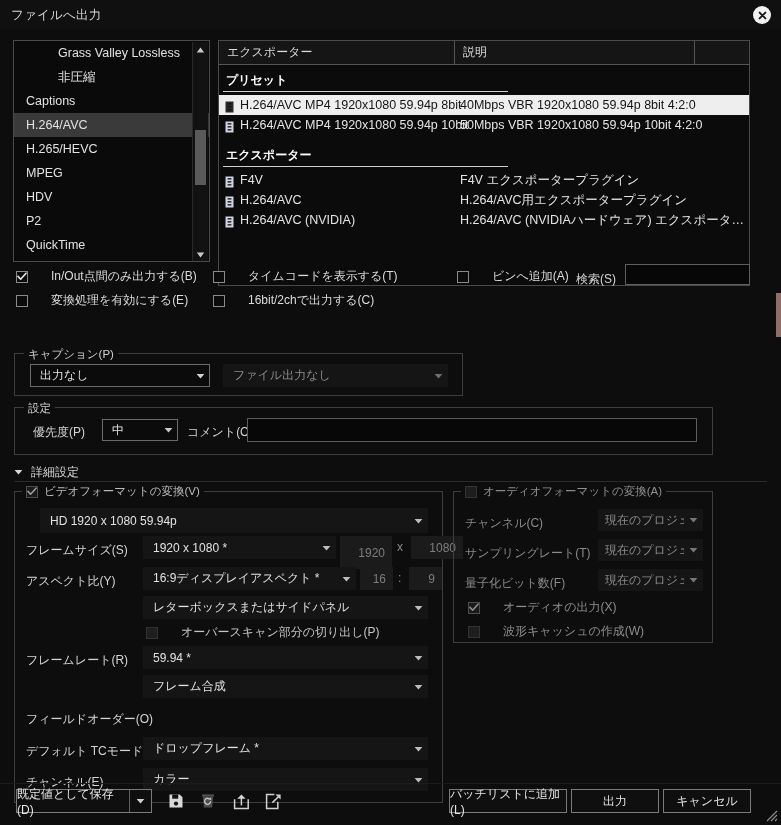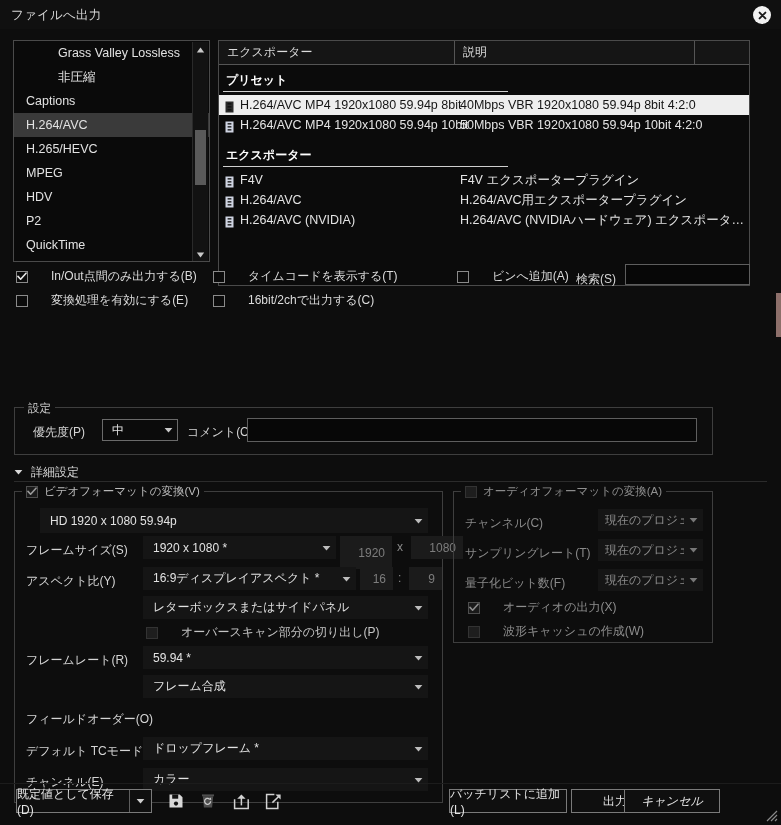--- a/index.html
+++ b/index.html
@@ -230,20 +230,39 @@
     </div>
 
     <div class="cb" style="left:457px;top:239px;">
       <span class="box"></span>
       <span class="lbl">ビンへ追加(A)</span>
     </div>
 
     <div class="fieldlabel" style="left:576px;top:242px;">検索(S)</div>
     <input class="txt" style="left: 625px; top: 235px; width: 125px; height: 21px;" placeholder="">
 
+    <div class="gbox" style="left:14px;top:324px;width:449px;height:43px;">
+      <span class="cap">キャプション(P)</span>
+      <div class="combo outlined" style="left:15px;top:10px;width:180px;height:23px;">
+        <span class="val">出力なし</span>
+        <span class="car">
+          <svg width="9" height="6" viewBox="0 0 9 6">
+              <path d="M0.6 1 L8.4 1 L4.5 5.4 Z" fill="#d0d0d0"></path>
+            </svg>
+        </span>
+      </div>
+      <div class="combo dim" style="left:208px;top:10px;width:225px;height:23px;">
+        <span class="val">ファイル出力なし</span>
+        <span class="car">
+          <svg width="9" height="6" viewBox="0 0 9 6">
+              <path d="M0.6 1 L8.4 1 L4.5 5.4 Z" fill="#6f6f6f"></path>
+            </svg>
+        </span>
+      </div>
+    </div>
 
     <div class="gbox" style="left:14px;top:378px;width:699px;height:48px;">
       <span class="cap">設定</span>
       <span class="fieldlabel" style="left:18px;top:16px;">優先度(P)</span>
       <div class="combo outlined" style="left:87px;top:11px;width:76px;height:22px;">
         <span class="val">中</span>
         <span class="car">
           <svg width="9" height="6" viewBox="0 0 9 6">
               <path d="M0.6 1 L8.4 1 L4.5 5.4 Z" fill="#c9c9c9"></path>
             </svg>
@@ -455,21 +474,21 @@
         <path d="M15.6 1.4 L15.6 6.6 L10.4 1.4 Z" fill="#d2d2d2"></path>
       </svg>
     </div>
 
     <div class="btn" style="left:449px;top:760px;width:118px;height:24px;">
       <span>バッチリストに追加(L)</span>
     </div>
     <div class="btn" style="left:571px;top:760px;width:88px;height:24px;">
       <span>出力</span>
     </div>
-    <div class="btn" style="left:624px;top:760px;width:96px;height:24px;font-style:italic;">
+    <div class="btn" style="left:663px;top:760px;width:88px;height:24px;">
       <span>キャンセル</span>
     </div>
 
     <div class="grip">
       <svg width="14" height="14" viewBox="0 0 14 14">
         <path d="M13 3 L3 13 M13 7 L7 13 M13 11 L11 13" stroke="#8a8a8a" stroke-width="1.2"></path>
       </svg>
     </div>
 
     <div class="edge" style="top:264px;height:44px;"></div>

